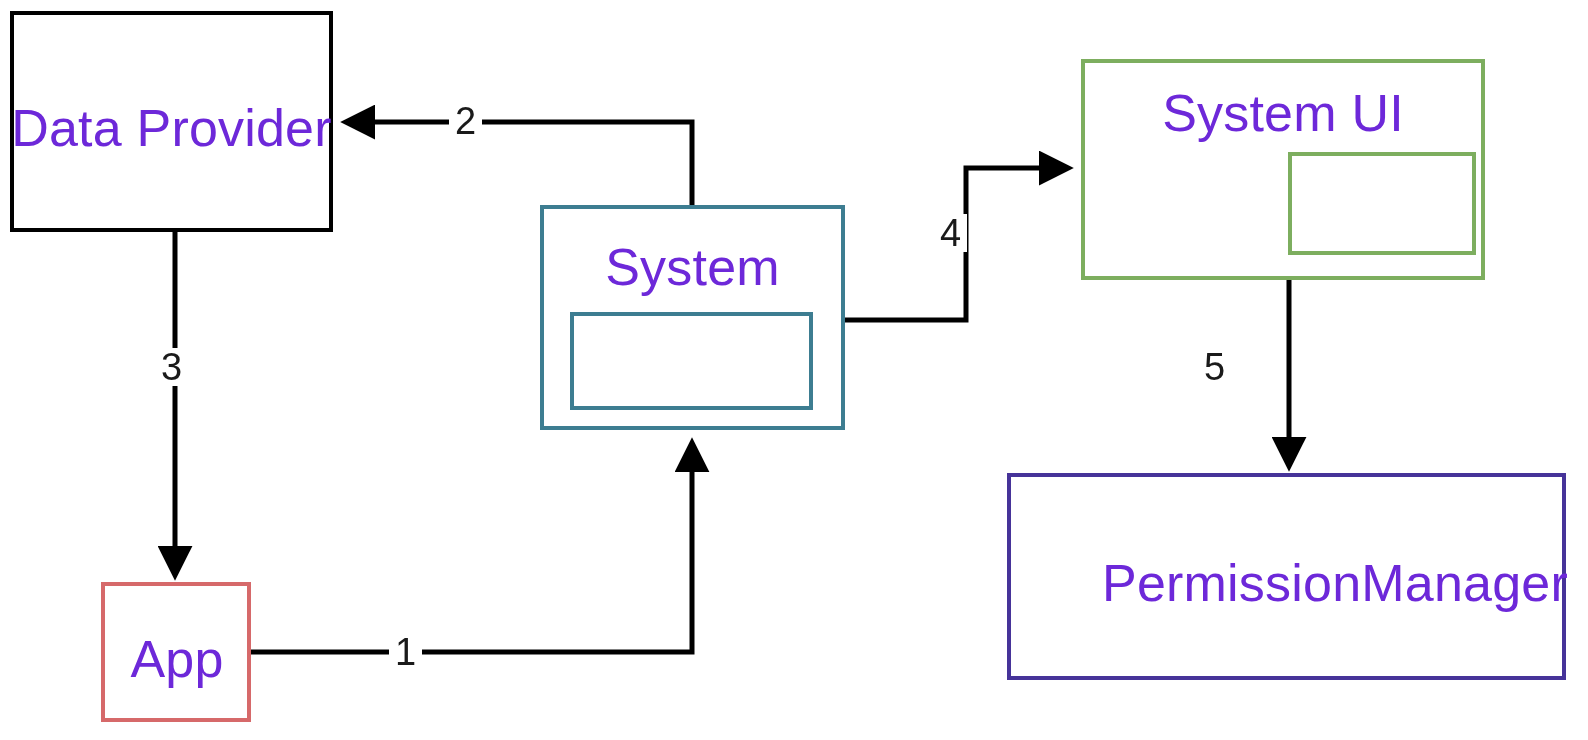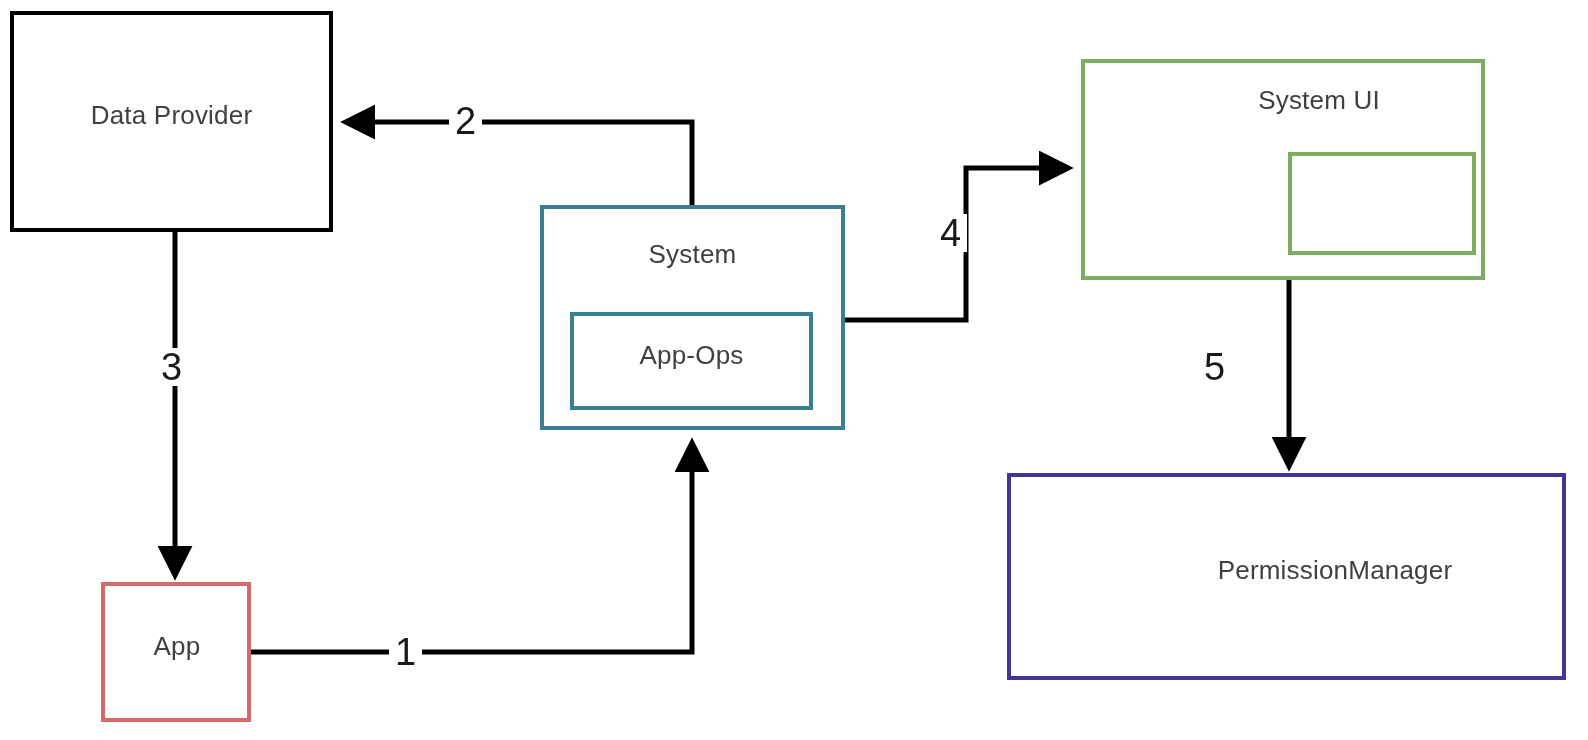--- a/index.html
+++ b/index.html
@@ -25,22 +25,22 @@
     height: 740px;
   }
   .node {
     position: absolute;
     box-sizing: border-box;
     background: #ffffff;
   }
   .node-label {
     position: absolute;
     white-space: nowrap;
-    color: #404040;
-    font-size: 26px;
+    color: #6d28d9;
+    font-size: 52px;
     line-height: 1;
     letter-spacing: 0.2px;
     text-align: center;
   }
   .edge-label {
     position: absolute;
     white-space: nowrap;
     color: #1a1a1a;
     font-size: 38px;
     line-height: 1;
@@ -70,21 +70,21 @@
   }
   #label-app-ops {
     left: 570px; top: 342px; width: 243px;
   }
 
   #node-system-ui {
     left: 1081px; top: 59px; width: 404px; height: 221px;
     border: 4px solid #7DAE5F;
   }
   #label-system-ui {
-    left: 1081px; top: 87px; width: 404px; margin-left: 36px;
+    left: 1081px; top: 87px; width: 404px;
   }
   #node-dialog {
     left: 1288px; top: 152px; width: 188px; height: 103px;
     border: 4px solid #7DAE5F;
   }
   #label-dialog {
     left: 1288px; top: 185px; width: 188px;
   }
 
   #node-app {
@@ -133,21 +133,20 @@
     <path d="M 1289 280 L 1289 466" fill="none" stroke="#000000" stroke-width="5" marker-end="url(#arrow)"></path>
   </svg>
 
   <div class="node" id="node-data-provider"></div>
   <div class="node-label" id="label-data-provider">Data Provider</div>
 
   <div class="node" id="node-system"></div>
   <div class="node-label" id="label-system">System</div>
 
   <div class="node" id="node-app-ops"></div>
-  <div class="node-label" id="label-app-ops">App-Ops</div>
 
   <div class="node" id="node-system-ui"></div>
   <div class="node-label" id="label-system-ui">System UI</div>
 
   <div class="node" id="node-dialog"></div>
 
   <div class="node" id="node-app"></div>
   <div class="node-label" id="label-app">App</div>
 
   <div class="node" id="node-permission-manager"></div>

